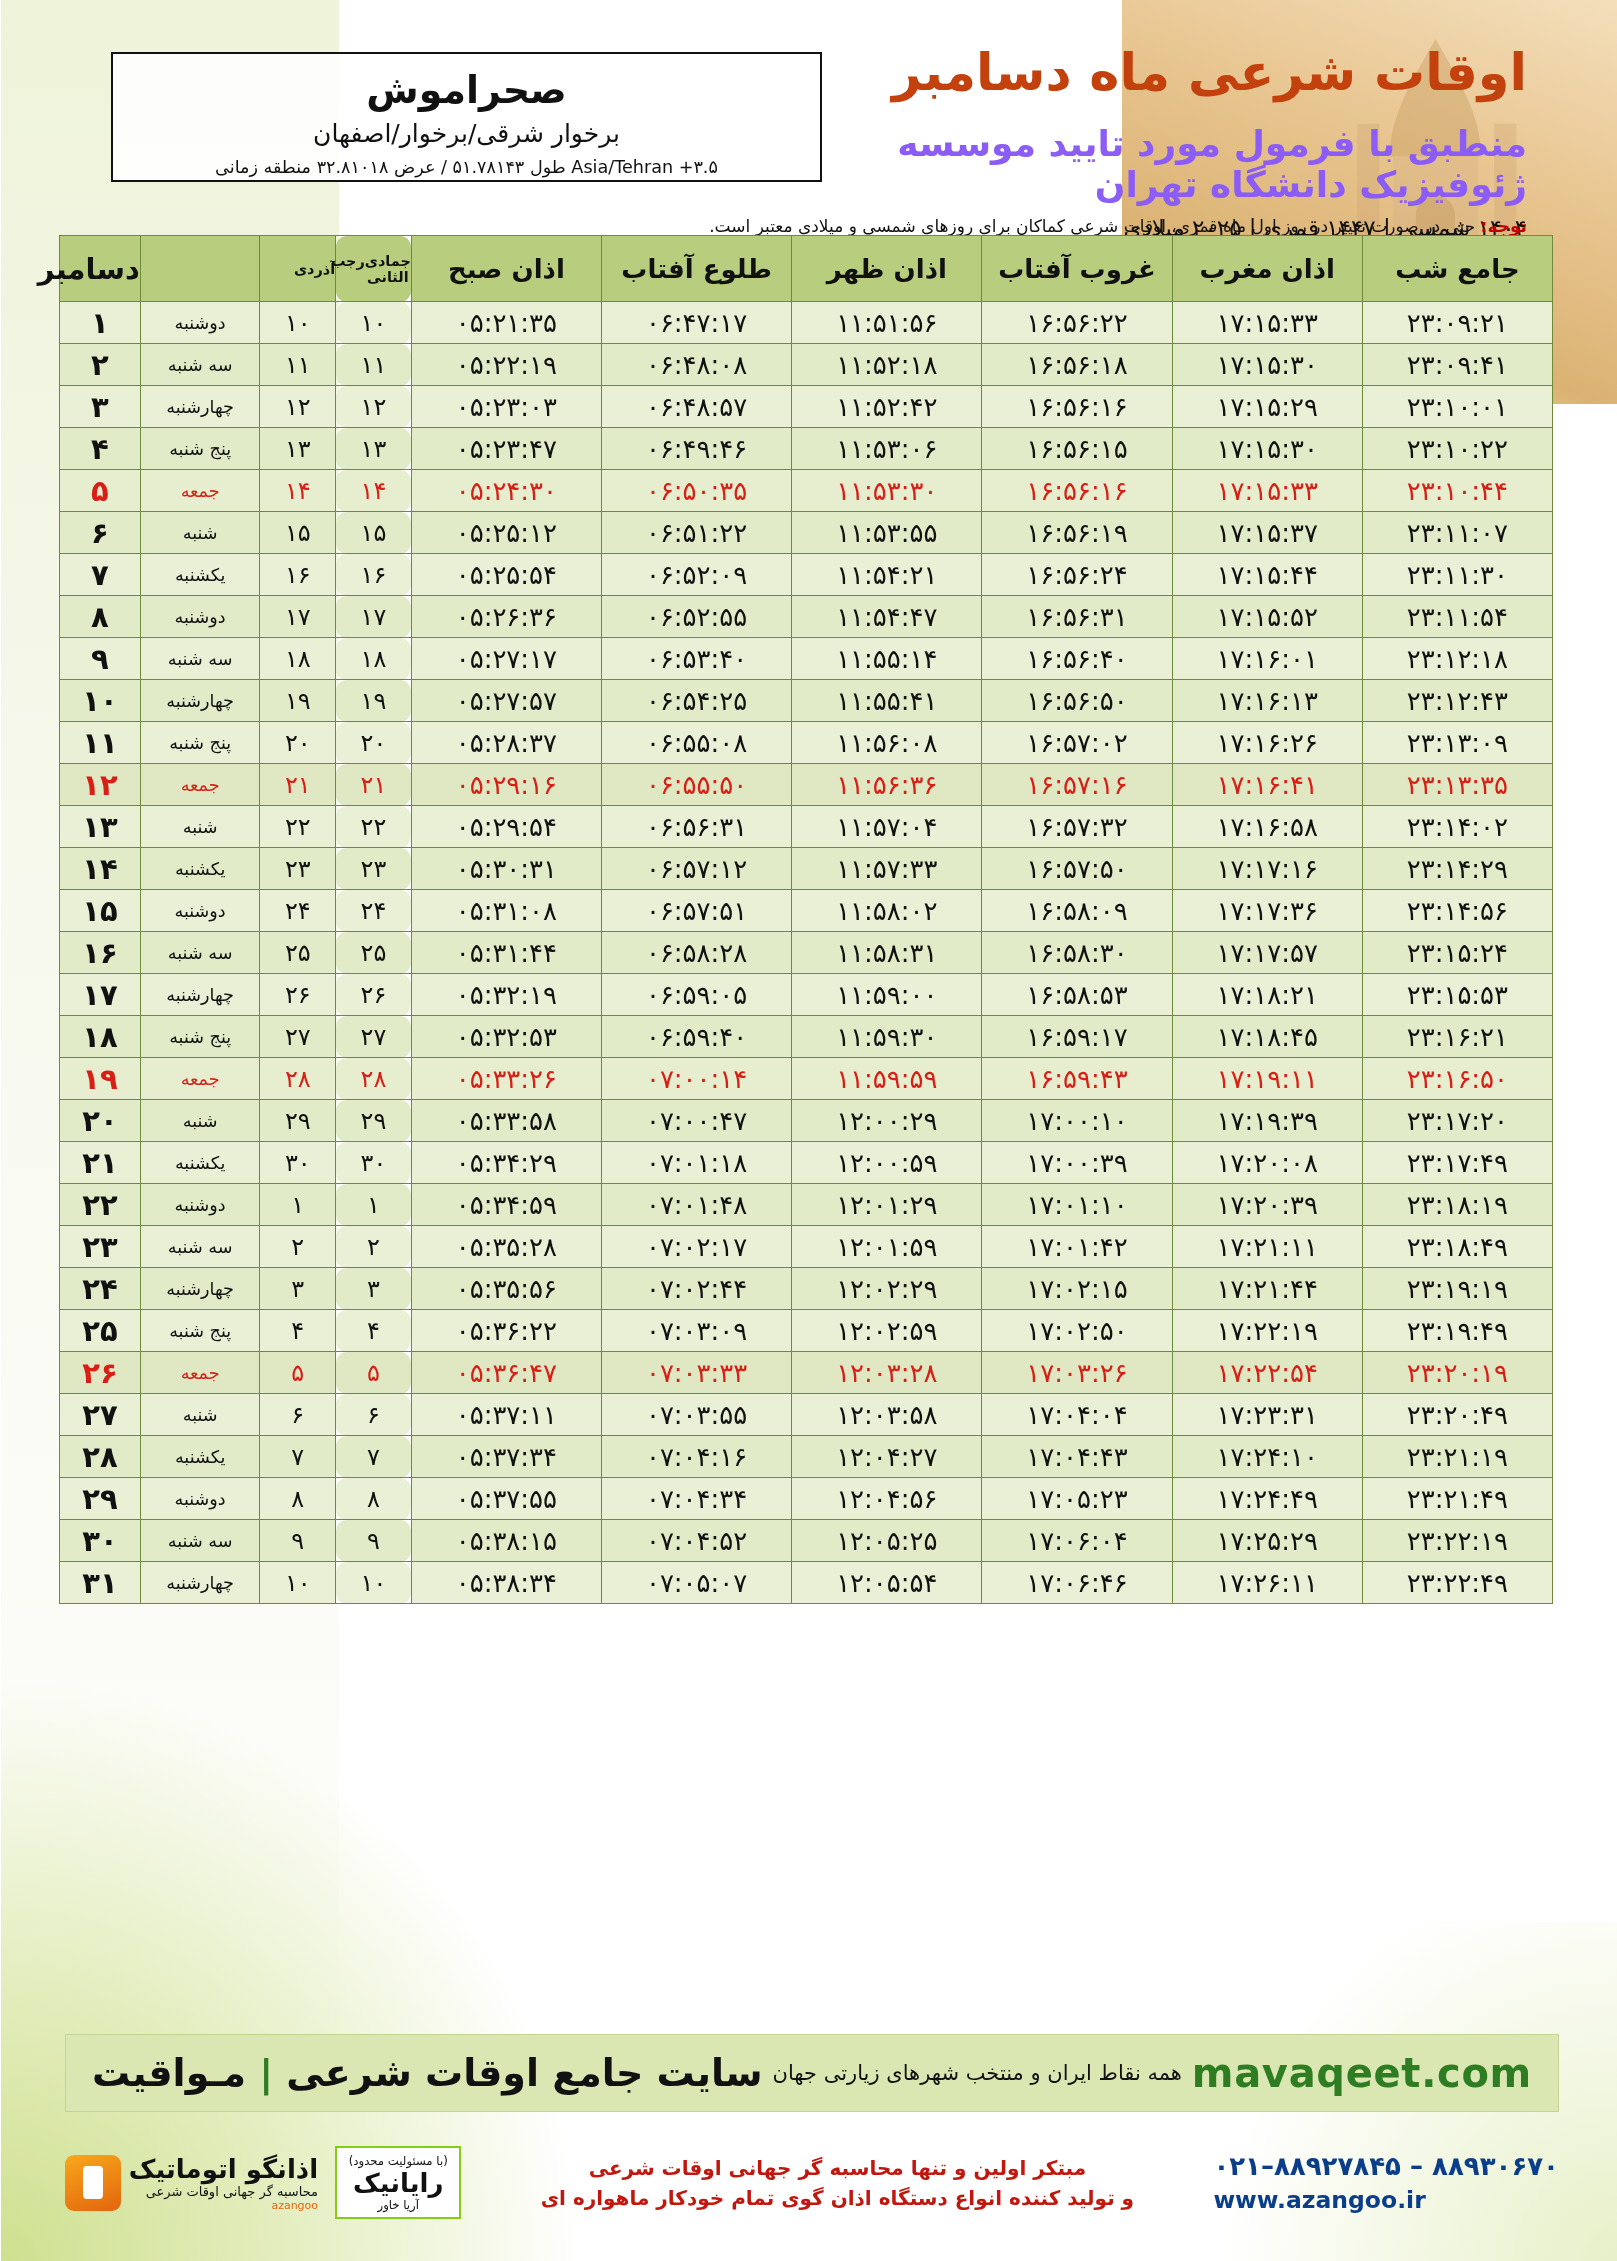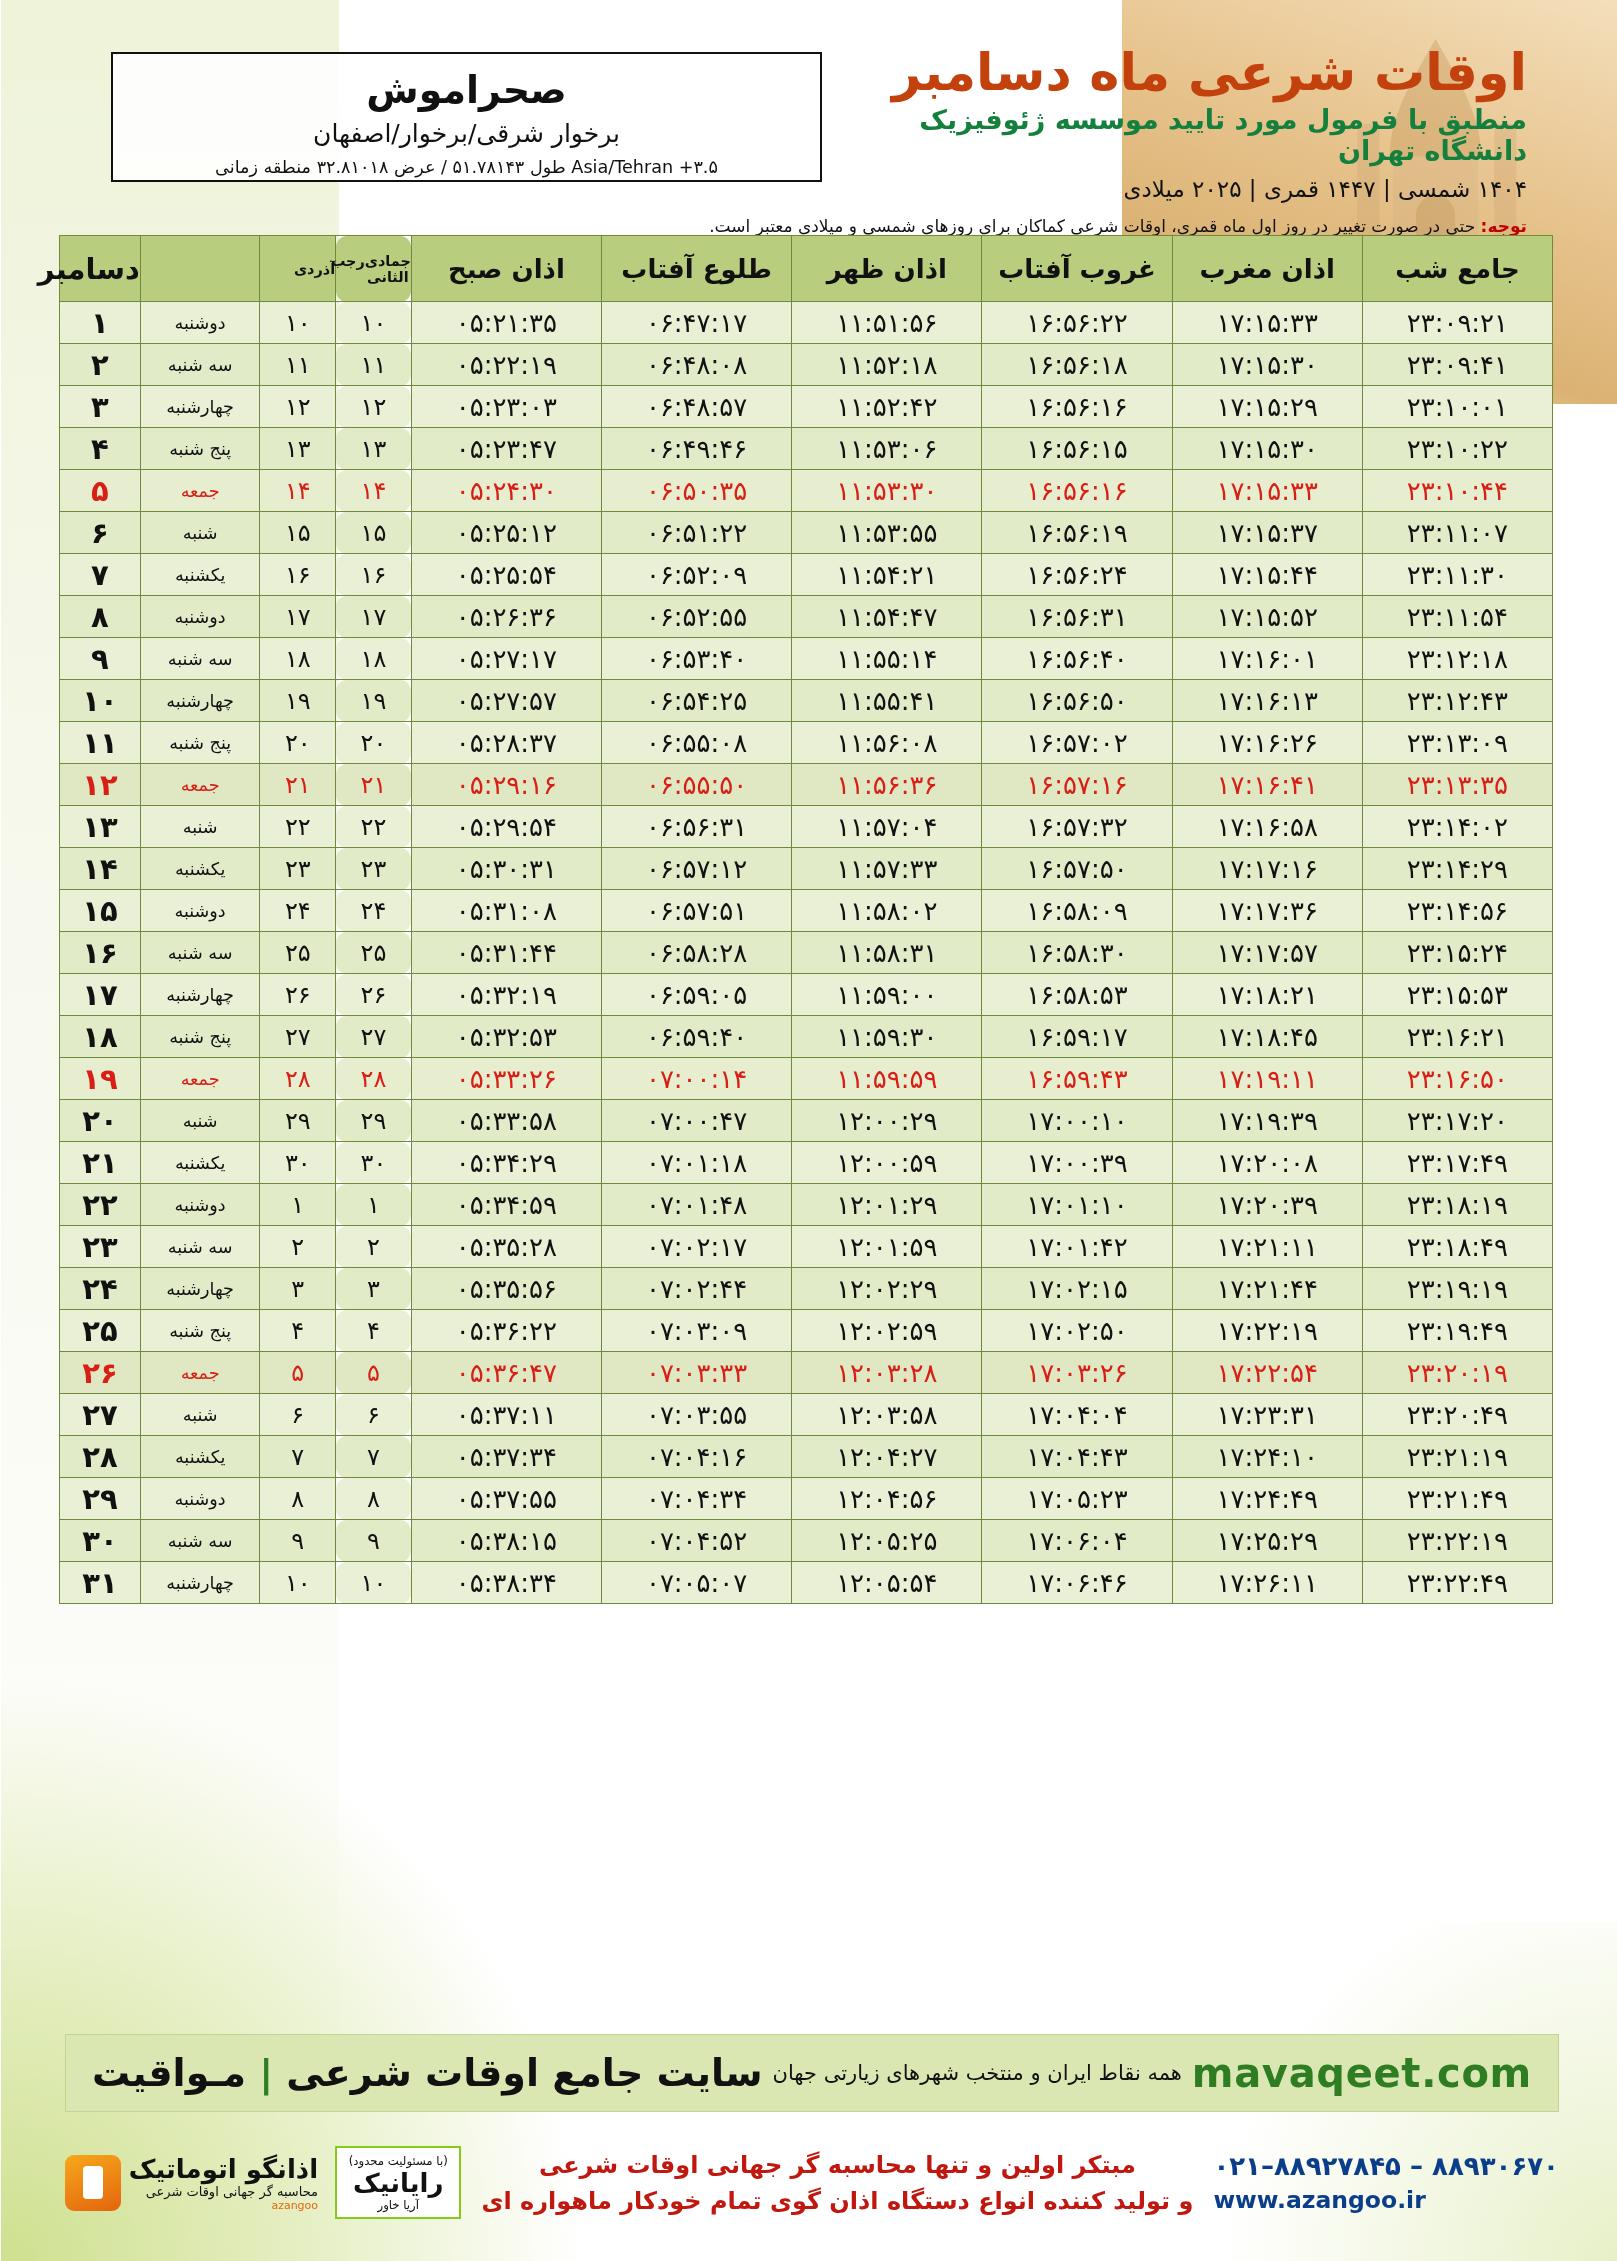--- a/index.html
+++ b/index.html
@@ -40,21 +40,21 @@
   .city-box{
     position:absolute;right:796px;top:13px;width:711px;height:130px;
     border:2px solid #111;background:rgba(255,255,255,.88);
     box-sizing:border-box;text-align:center;
   }
   .city-name{font-size:38px;font-weight:bold;color:#111;margin-top:14.4px;letter-spacing:0.7px;}
   .city-sub{font-size:25px;color:#111;margin-top:6.5px;}
   .city-coords{font-size:17.6px;color:#111;margin-top:9px;direction:ltr;}
   .title-block{position:absolute;right:91px;top:6.5px;width:679px;text-align:right;}
   .title-main{font-size:51px;font-weight:bold;color:#c2410c;line-height:1.05;}
-  .title-sub{font-size:27px;font-weight:bold;color:#15803d;margin-top:5px;}
+  .title-sub{font-size:36px;font-weight:bold;color:#8b5cf6;margin-top:24px;}
   .title-dates{font-size:23px;color:#111;margin-top:10.4px;}
   .note-line{
     position:absolute;right:91px;top:177px;width:1422px;text-align:right;
     font-size:17px;color:#111;
   }
   .note-line b{color:#c00000;}
 
   
   table{
     position:absolute;top:235px;right:65px;width:1494px;
@@ -98,21 +98,21 @@
   .mavaqeet-mid{font-size:21px;color:#111;}
   .mavaqeet-brand{font-size:38px;font-weight:bold;color:#111;}
   .mavaqeet-brand .sep{color:#2f7d23;}
   .footer-bottom{
     position:absolute;left:65px;top:2127px;width:1494px;height:111px;
     display:flex;align-items:center;justify-content:space-between;
   }
   .phone-block{text-align:left;direction:ltr;}
   .phone-num{font-size:26px;font-weight:bold;color:#0b3e8a;}
   .phone-web{font-size:23.5px;font-weight:bold;color:#0b3e8a;margin-top:5.2px;}
-  .slogan{font-size:24px;color:#c0180f;text-align:center;line-height:1.5;font-weight:bold;}
+  .slogan{font-size:20px;color:#c0180f;text-align:center;line-height:1.5;font-weight:bold;}
   .logos{display:flex;align-items:center;gap:17px;}
   .logo-rayaneek{
     border:2px solid #84cc16;padding:5.2px 11.7px;text-align:center;background:#fff;
   }
   .logo-rayaneek .r1{font-size:11.7px;color:#111;}
   .logo-rayaneek .r2{font-size:26px;font-weight:bold;color:#111;}
   .logo-rayaneek .r3{font-size:11.7px;color:#111;}
   .logo-azangoo{display:flex;align-items:center;gap:7.8px;}
   .logo-azangoo .mark{
     width:56px;height:56px;border-radius:9px;

